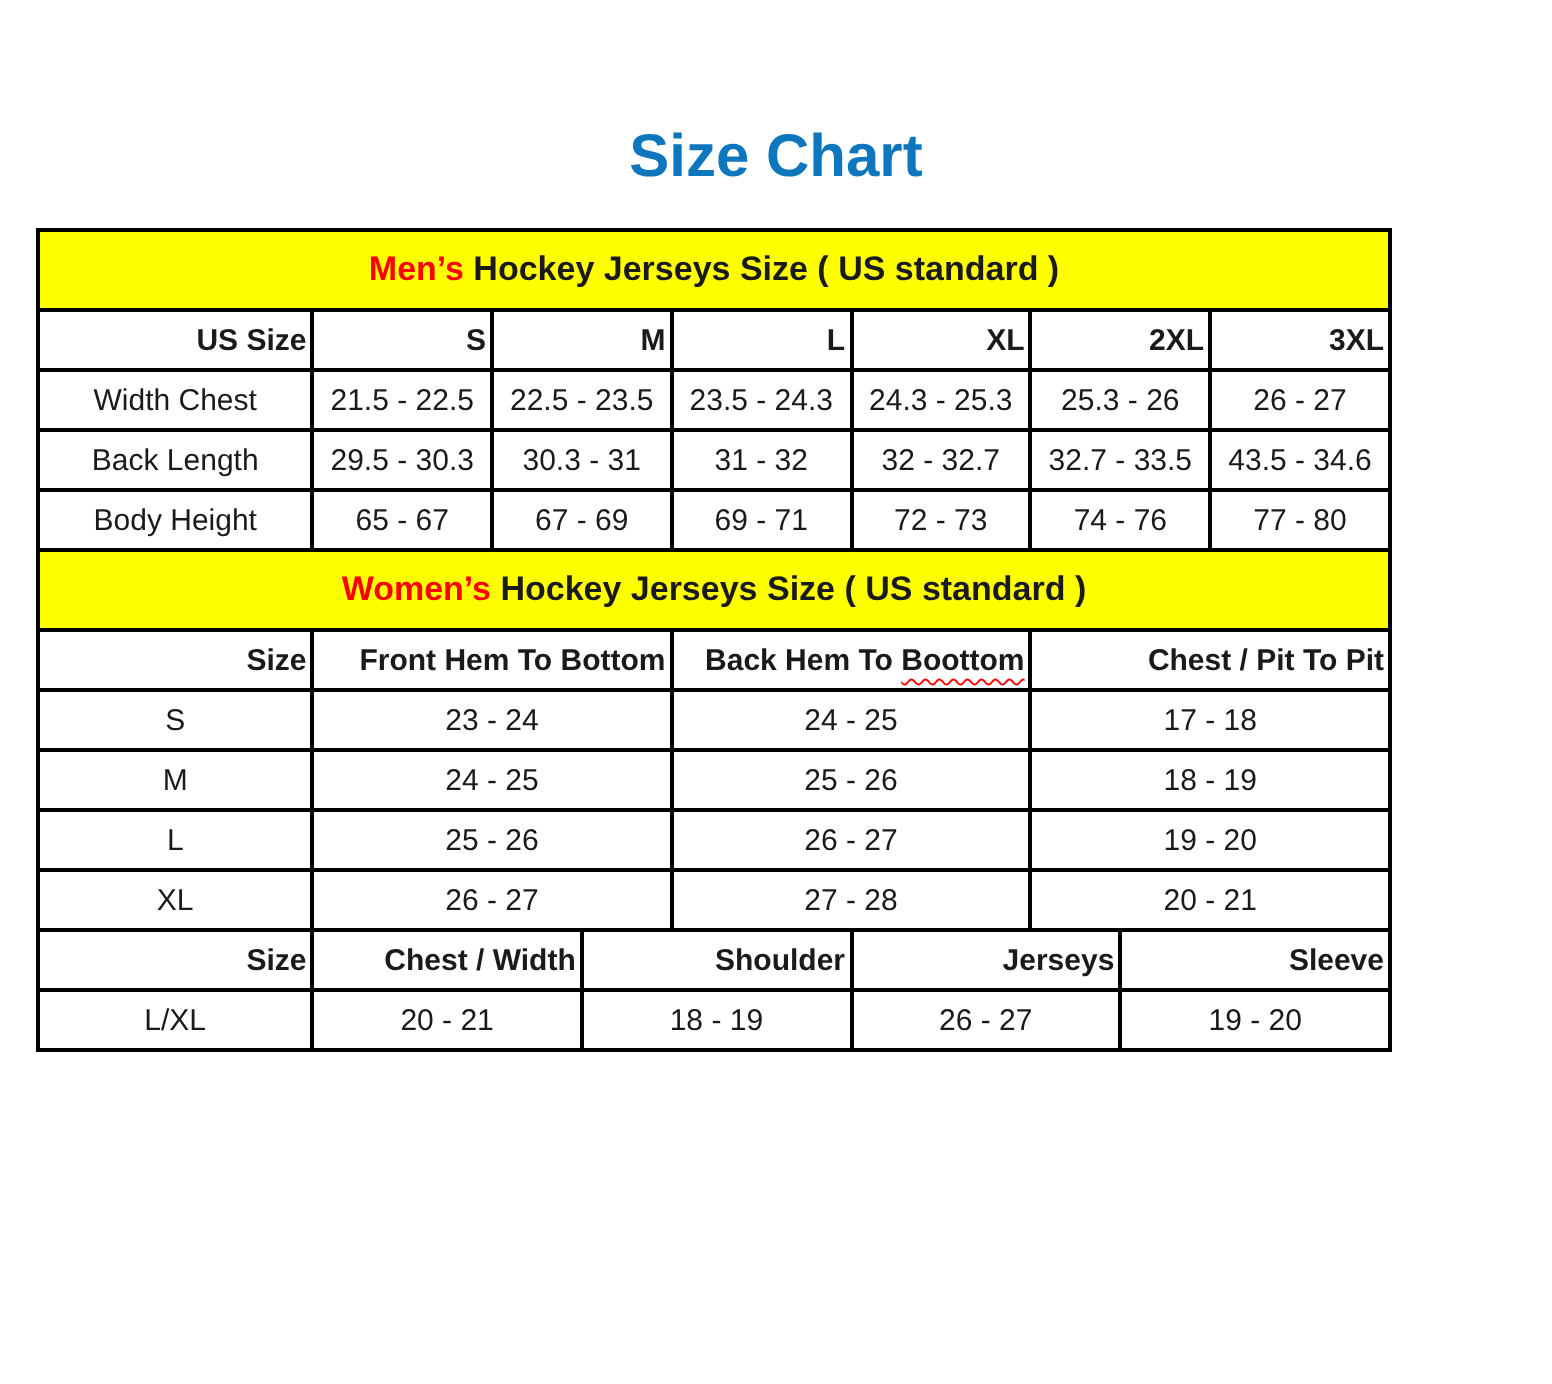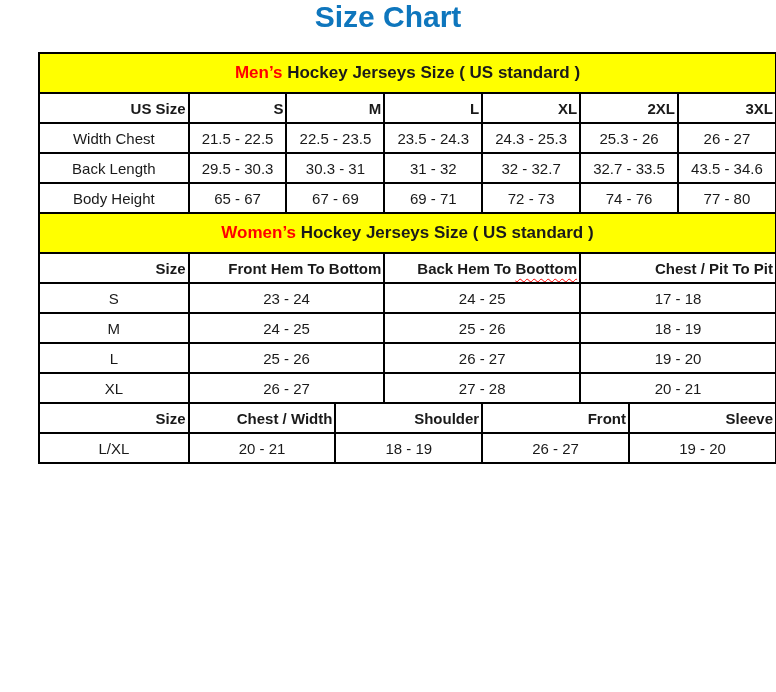--- a/index.html
+++ b/index.html
@@ -13,32 +13,33 @@
     color: var(--text, #1a1a1a);
   }
   .page {
     width: 776px;
     height: 692px;
     position: relative;
     background: #ffffff;
   }
   .page-title {
     margin: 0;
+    padding-top: 62px;
     padding-bottom: 18px;
     text-align: center;
     font-size: 30px;
     font-weight: bold;
     color: var(--title_blue, #0e76bd);
     letter-spacing: 0px;
   }
   table.sec {
     border-collapse: collapse;
     table-layout: fixed;
-    width: 739px;
-    margin-left: 38px;
+    width: 678px;
+    margin-left: 18px;
     background: #ffffff;
   }
   table.sec + table.sec {
     margin-top: -2px; 
   }
   table.sec td, table.sec th {
     border: 2px solid var(--border, #000000);
     text-align: center;
     vertical-align: middle;
     font-size: 15px;
@@ -175,21 +176,21 @@
         <col style="width:19.92%">
         <col style="width:19.92%">
         <col style="width:19.92%">
         <col style="width:19.94%">
     </colgroup>
     <tbody>
     <tr class="head">
       <th>Size</th>
       <th>Chest / Width</th>
       <th>Shoulder</th>
-      <th>Front</th>
+      <th>Jerseys</th>
       <th>Sleeve</th>
     </tr>
     <tr>
       <td class="rowlabel-bold">L/XL</td>
       <td>20 - 21</td>
       <td>18 - 19</td>
       <td>26 - 27</td>
       <td>19 - 20</td>
     </tr>
   </tbody>

